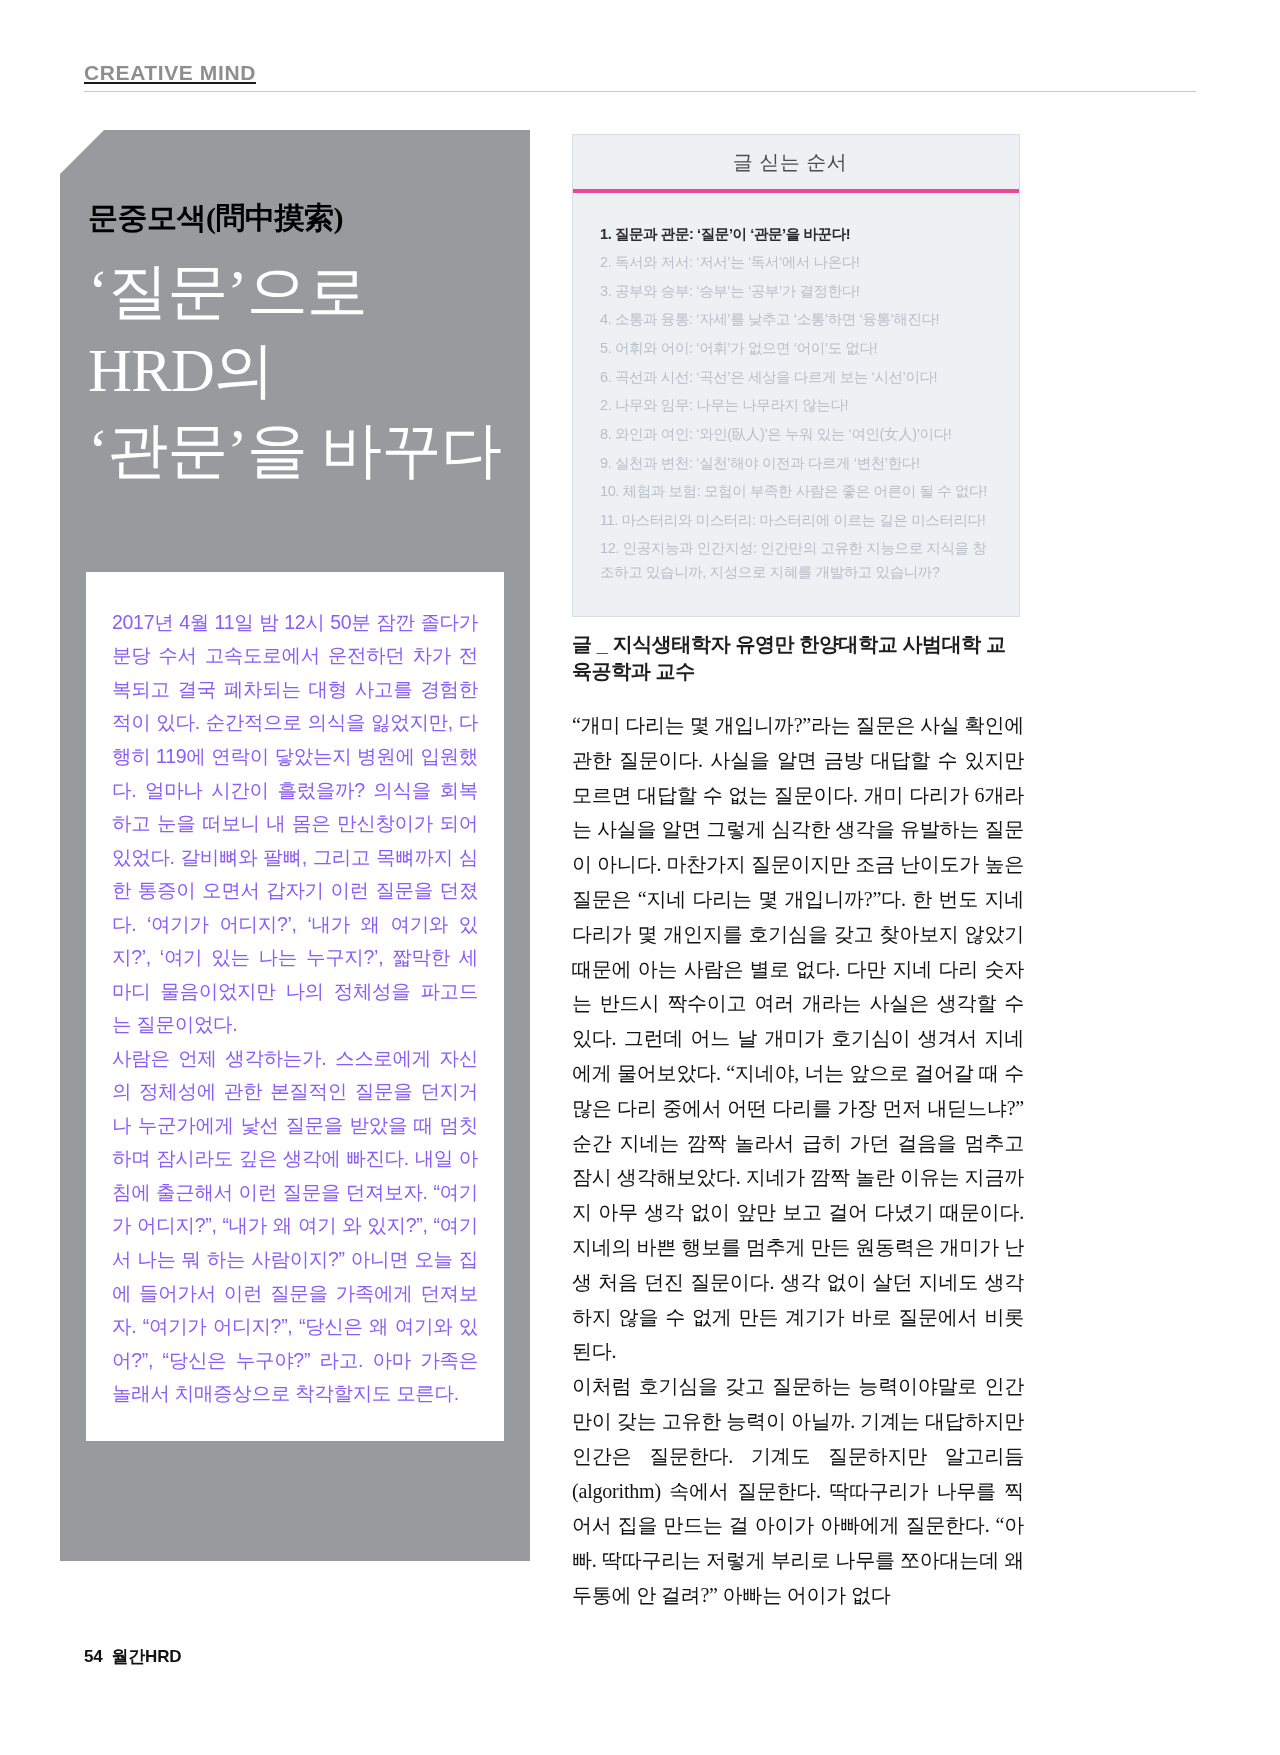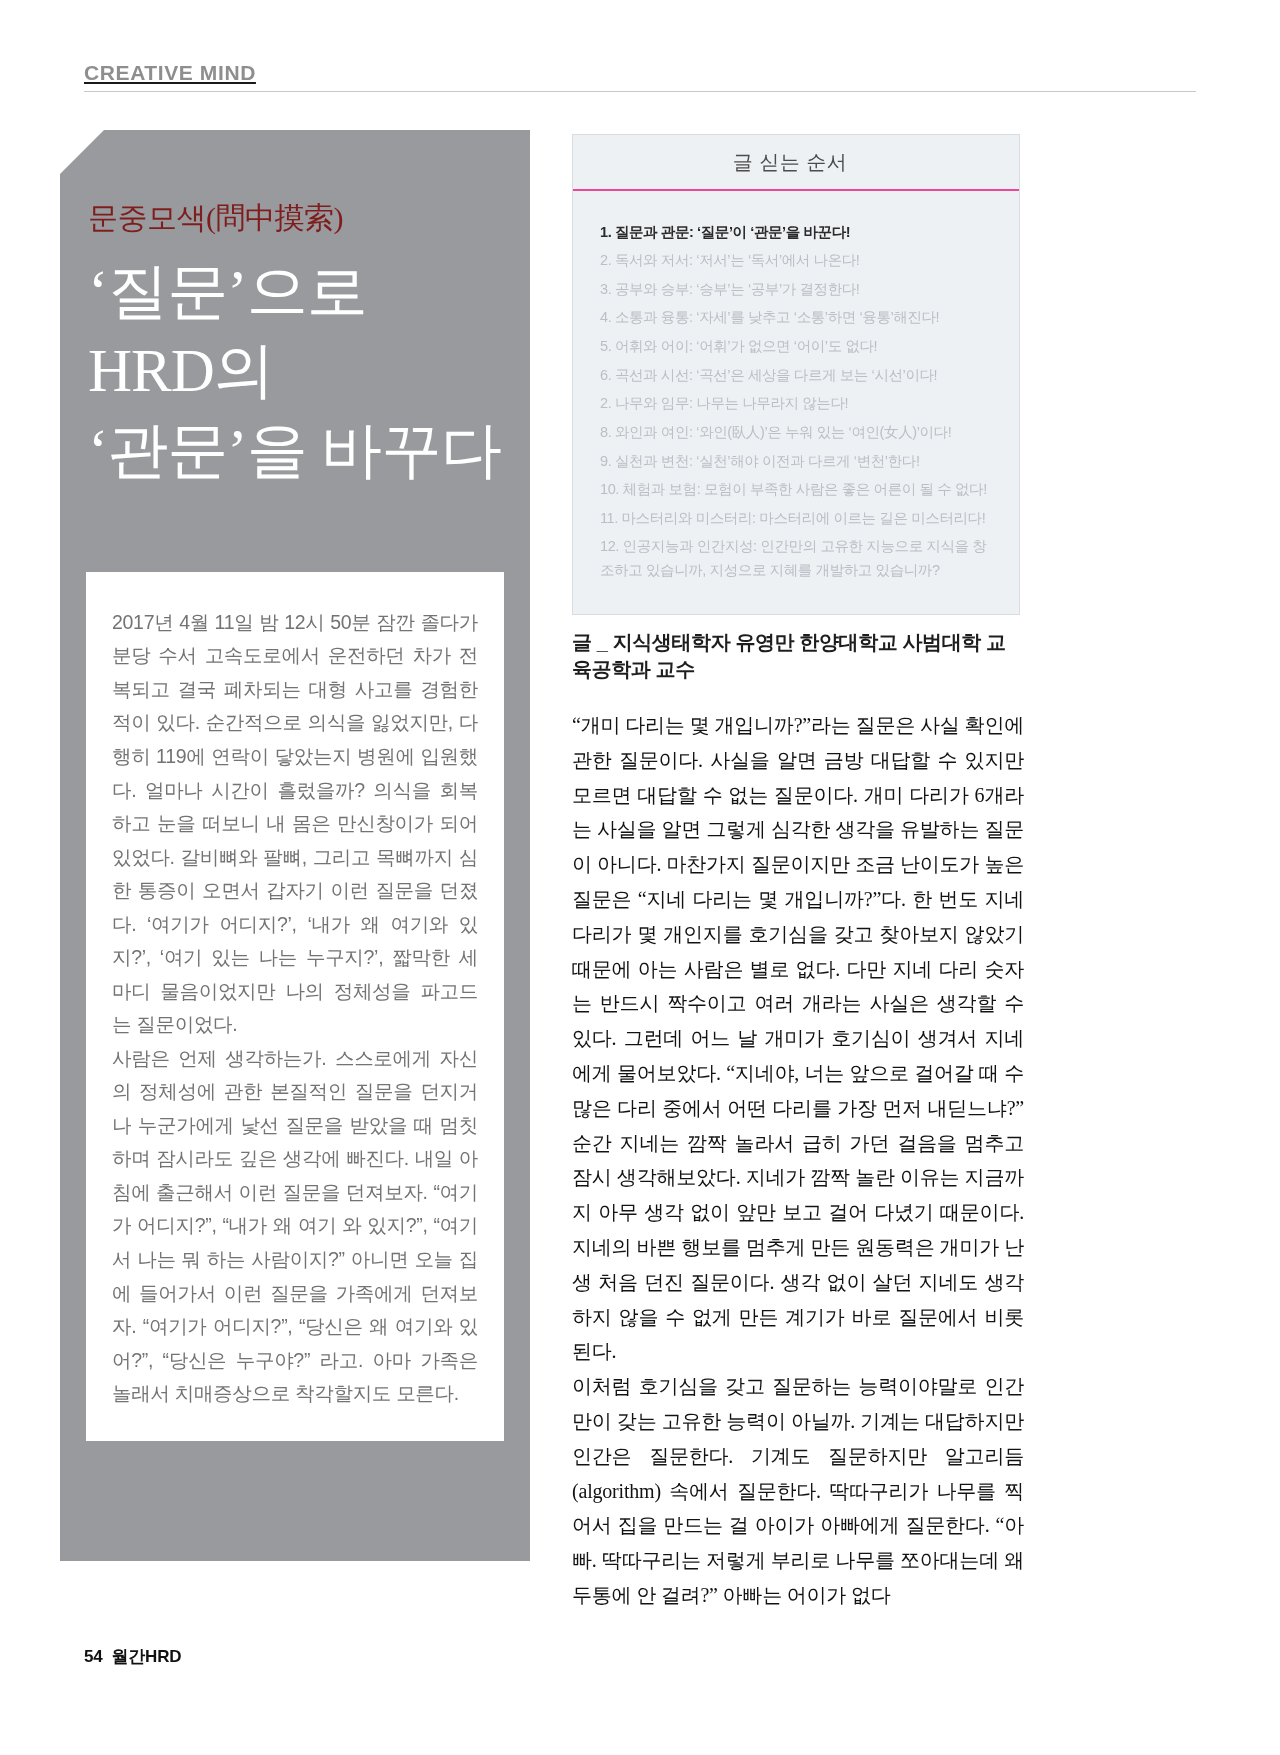--- a/index.html
+++ b/index.html
@@ -50,25 +50,26 @@
   }
   .title-block {
     position: relative;
     background: #989a9d;
     padding: 70px 0 58px 0;
     
     clip-path: polygon(44px 0, 100% 0, 100% 100%, 0 100%, 0 44px);
   }
   .kicker {
     font-family: "Liberation Serif", serif;
-    color: #7f1d1d;
+    color: #000000;
     font-size: 30px;
     line-height: 1.2;
     padding-left: 28px;
     letter-spacing: -0.5px;
+    font-weight: bold;
   }
   .headline {
     font-family: "Liberation Serif", serif;
     color: #ffffff;
     font-size: 61px;
     line-height: 1.30;
     padding-left: 28px;
     padding-top: 16px;
     letter-spacing: -1px;
     white-space: pre-line;
@@ -80,21 +81,21 @@
     padding: 24px 26px 120px 26px;
   }
   .lead-box {
     background: #ffffff;
     padding: 34px 26px 30px 26px;
   }
   .lead-text {
     font-family: "Liberation Sans", sans-serif;
     font-size: 19.5px;
     line-height: 1.72;
-    color: #737373;
+    color: #8b5cf6;
     text-align: justify;
     text-justify: inter-character;
     letter-spacing: -0.3px;
     margin: 0;
   }
   .lead-text + .lead-text { text-indent: 0; }
 
   
   .right-col {
     position: absolute;
@@ -105,21 +106,21 @@
   .toc-box {
     border: 1px solid #d8dde1;
     background: #eef1f4;
   }
   .toc-head {
     text-align: center;
     font-size: 20px;
     color: #4c4c4c;
     padding: 14px 12px 13px 0;
     background: #eef1f4;
-    border-bottom: 2px solid #ec4899;
+    border-bottom: 4px solid #ec4899;
     letter-spacing: 0.5px;
   }
   .toc-list {
     list-style: none;
     margin: 11px;
     padding: 16px 16px 18px 16px;
   }
   .toc-list li {
     font-size: 14.5px;
     line-height: 1.63;

